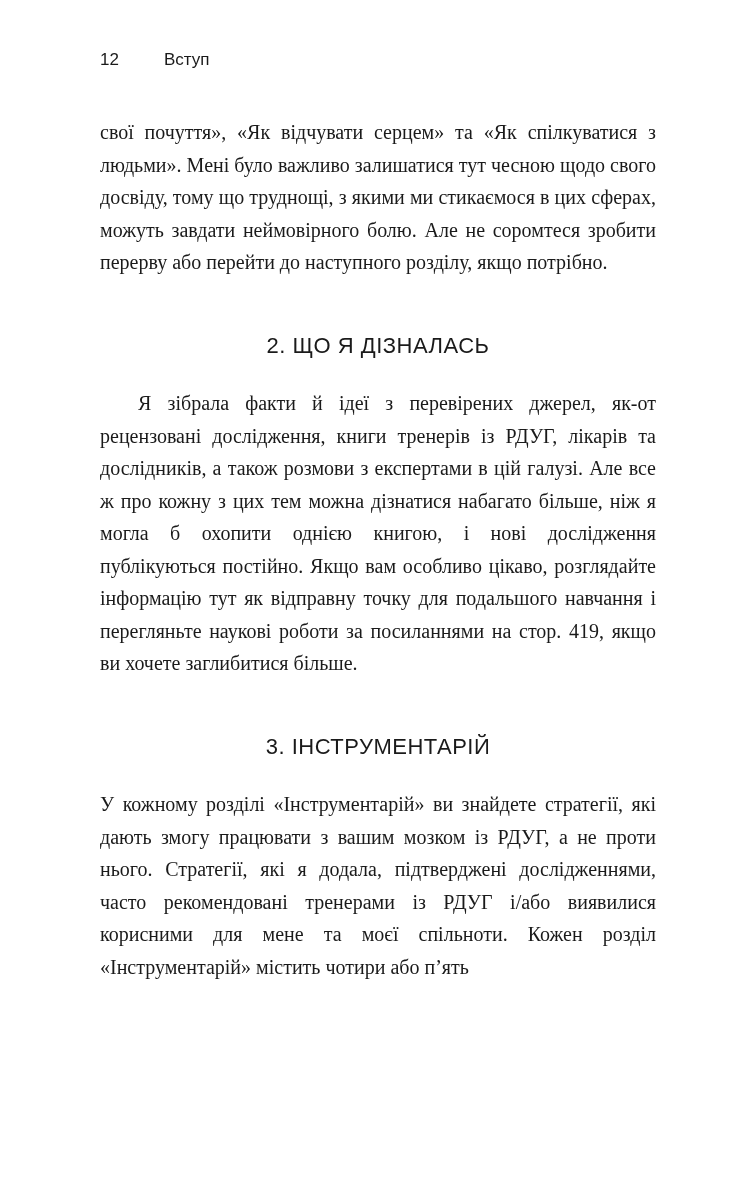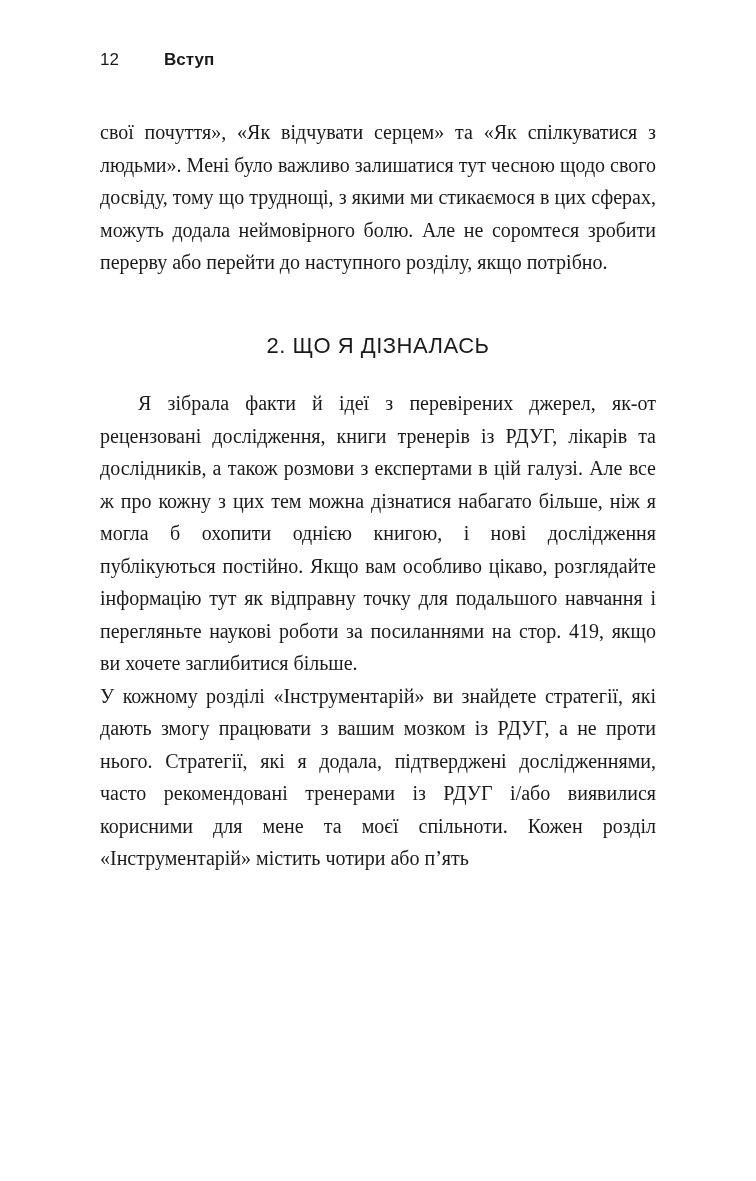--- a/index.html
+++ b/index.html
@@ -28,21 +28,21 @@
     line-height: 1.2;
     margin-bottom: 46px;
   }
 
   .page-number {
     font-weight: 400;
     min-width: 64px;
   }
 
   .running-head {
-    font-weight: 700;
+    font-weight: 400;
   }
 
   .body-text {
     font-size: 20px;
     line-height: 32.5px;
   }
 
   .para {
     text-align: justify;
     text-justify: inter-word;
@@ -70,25 +70,26 @@
 
 <div class="page">
 
   <header class="running-header">
     <span class="page-number">12</span>
     <span class="running-head">Вступ</span>
   </header>
 
   <main class="body-text">
 
-    <p class="para">свої почуття», «Як відчувати серцем» та «Як спілкуватися з людьми». Мені було важливо залишатися тут чесною щодо свого досвіду, тому що труднощі, з якими ми стикаємося в цих сферах, можуть додала неймовірного болю. Але не соромтеся зробити перерву або перейти до наступного розділу, якщо потрібно.</p>
+    <p class="para">свої почуття», «Як відчувати серцем» та «Як спілкуватися з людьми». Мені було важливо залишатися тут чесною щодо свого досвіду, тому що труднощі, з якими ми стикаємося в цих сферах, можуть завдати неймовірного болю. Але не соромтеся зробити перерву або перейти до наступного розділу, якщо потрібно.</p>
 
     <h2 class="section-heading">2. ЩО Я ДІЗНАЛАСЬ</h2>
 
 
     <p class="para indent">Я зібрала факти й ідеї з перевірених джерел, як-от рецензовані дослідження, книги тренерів із РДУГ, лікарів та дослідників, а також розмови з експертами в цій галузі. Але все ж про кожну з цих тем можна дізнатися набагато більше, ніж я могла б охопити однією книгою, і нові дослідження публікуються постійно. Якщо вам особливо цікаво, розглядайте інформацію тут як відправну точку для подальшого навчання і перегляньте наукові роботи за посиланнями на стор. 419, якщо ви хочете заглибитися більше.</p>
 
+    <h2 class="section-heading">3. ІНСТРУМЕНТАРІЙ</h2>
 
     <p class="para">У кожному розділі «Інструментарій» ви знайдете стратегії, які дають змогу працювати з вашим мозком із РДУГ, а не проти нього. Стратегії, які я додала, підтверджені дослідженнями, часто рекомендовані тренерами із РДУГ і/або виявилися корисними для мене та моєї спільноти. Кожен розділ «Інструментарій» містить чотири або п’ять</p>
 
   </main>
 
 </div>
 
 </body></html>

